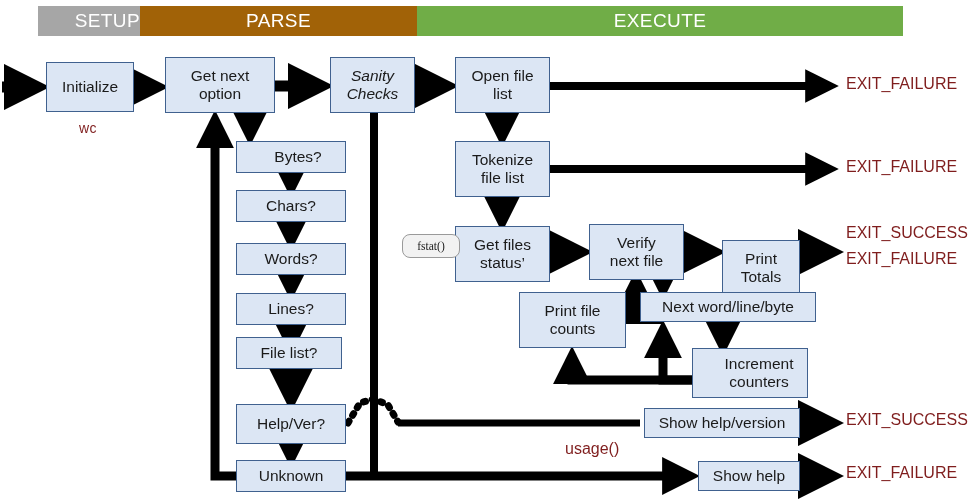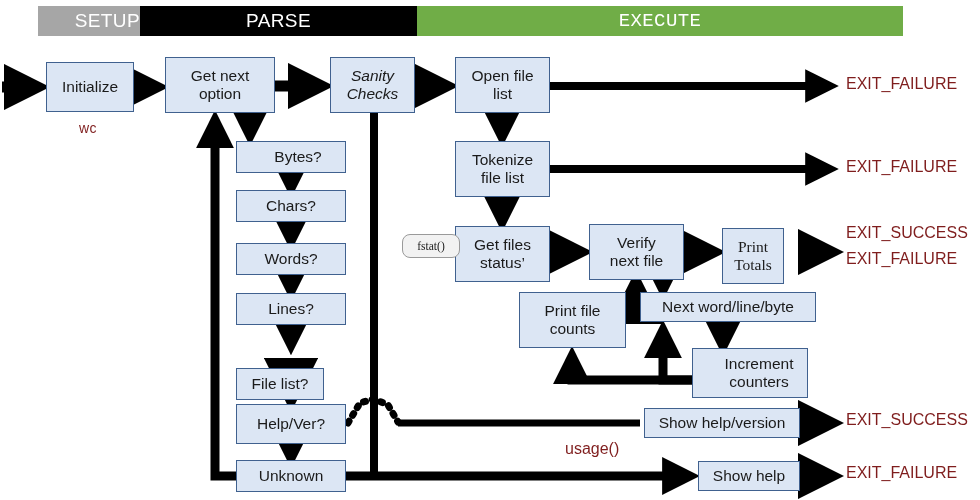--- a/index.html
+++ b/index.html
@@ -22,21 +22,21 @@
     top: 6px;
     height: 30px;
     display: flex;
     align-items: center;
     justify-content: center;
     color: #ffffff;
     font-size: 19px;
     letter-spacing: 0.4px;
   }
   .phase-setup  { background: #a6a6a6; }
-  .phase-parse  { background: #000000; }
+  .phase-parse  { background: #a16207; }
   .phase-exec   { background: #70ad47; }
 
   .node {
     position: absolute;
     box-sizing: border-box;
     background: #dce6f4;
     border: 1px solid #40618f;
     display: flex;
     align-items: center;
     justify-content: center;
@@ -84,21 +84,21 @@
 <body>
 
 <div id="canvas">
 
   <div class="phase-bar phase-setup" id="bar-setup" style="left: 38px; top: 6px; width: 102px; height: 30px; justify-content: flex-end;">
     <span>SETUP</span>
   </div>
   <div class="phase-bar phase-parse" id="bar-parse" style="left: 140px; top: 6px; width: 277px; height: 30px;">
     <span>PARSE</span>
   </div>
-  <div class="phase-bar phase-exec" id="bar-exec" style="left: 417px; top: 6px; width: 486px; height: 30px; font-family: Liberation Mono, monospace;">
+  <div class="phase-bar phase-exec" id="bar-exec" style="left: 417px; top: 6px; width: 486px; height: 30px;">
     <span>EXECUTE</span>
   </div>
 
   <svg class="wires" viewBox="0 0 980 500" xmlns="http://www.w3.org/2000/svg">
     <defs>
       <marker id="ah" markerWidth="5" markerHeight="5" refX="3.6" refY="2.5" orient="auto" markerUnits="strokeWidth">
         <path d="M0,0 L5,2.5 L0,5 z" fill="#000000"></path>
       </marker>
       <marker id="ahw" markerWidth="4.2" markerHeight="4.2" refX="3.1" refY="2.1" orient="auto" markerUnits="strokeWidth">
         <path d="M0,0 L4.2,2.1 L0,4.2 z" fill="#000000"></path>
@@ -246,21 +246,21 @@
   </div>
   <div class="node two-line" id="n-tokenize" style="left: 455px; top: 141px; width: 95px; height: 56px;">
     <span>Tokenize<br>file list</span>
   </div>
   <div class="node two-line" id="n-get_files_status" style="left: 455px; top: 226px; width: 95px; height: 56px;">
     <span>Get files<br>status’</span>
   </div>
   <div class="node two-line" id="n-verify_next_file" style="left: 589px; top: 224px; width: 95px; height: 56px;">
     <span>Verify<br>next file</span>
   </div>
-  <div class="node two-line" id="n-print_totals" style="left: 722px; top: 228px; width: 62px; height: 56px; font-family: Liberation Serif, serif;">
+  <div class="node two-line" id="n-print_totals" style="left: 722px; top: 240px; width: 78px; height: 56px;">
     <span>Print<br>Totals</span>
   </div>
   <div class="node two-line" id="n-print_file_counts" style="left: 519px; top: 292px; width: 107px; height: 56px;">
     <span>Print file<br>counts</span>
   </div>
   <div class="node" id="n-next_wlb" style="left: 640px; top: 292px; width: 176px; height: 30px;">
     <span>Next word/line/byte</span>
   </div>
   <div class="node two-line" id="n-increment" style="left: 692px; top: 348px; width: 116px; height: 50px; padding-left: 20px;">
     <span>Increment<br>counters</span>
@@ -271,21 +271,21 @@
   </div>
   <div class="node" id="n-chars" style="left: 236px; top: 190px; width: 110px; height: 32px;">
     <span>Chars?</span>
   </div>
   <div class="node" id="n-words" style="left: 236px; top: 243px; width: 110px; height: 32px;">
     <span>Words?</span>
   </div>
   <div class="node" id="n-lines" style="left: 236px; top: 293px; width: 110px; height: 32px;">
     <span>Lines?</span>
   </div>
-  <div class="node" id="n-file_list" style="left: 236px; top: 368px; width: 88px; height: 32px;">
+  <div class="node" id="n-file_list" style="left: 236px; top: 337px; width: 106px; height: 32px;">
     <span>File list?</span>
   </div>
   <div class="node" id="n-help_ver" style="left: 236px; top: 404px; width: 110px; height: 40px;">
     <span>Help/Ver?</span>
   </div>
   <div class="node" id="n-unknown" style="left: 236px; top: 460px; width: 110px; height: 32px;">
     <span>Unknown</span>
   </div>
 
   <div class="node" id="n-show_help_version" style="left: 644px; top: 408px; width: 156px; height: 30px;">

